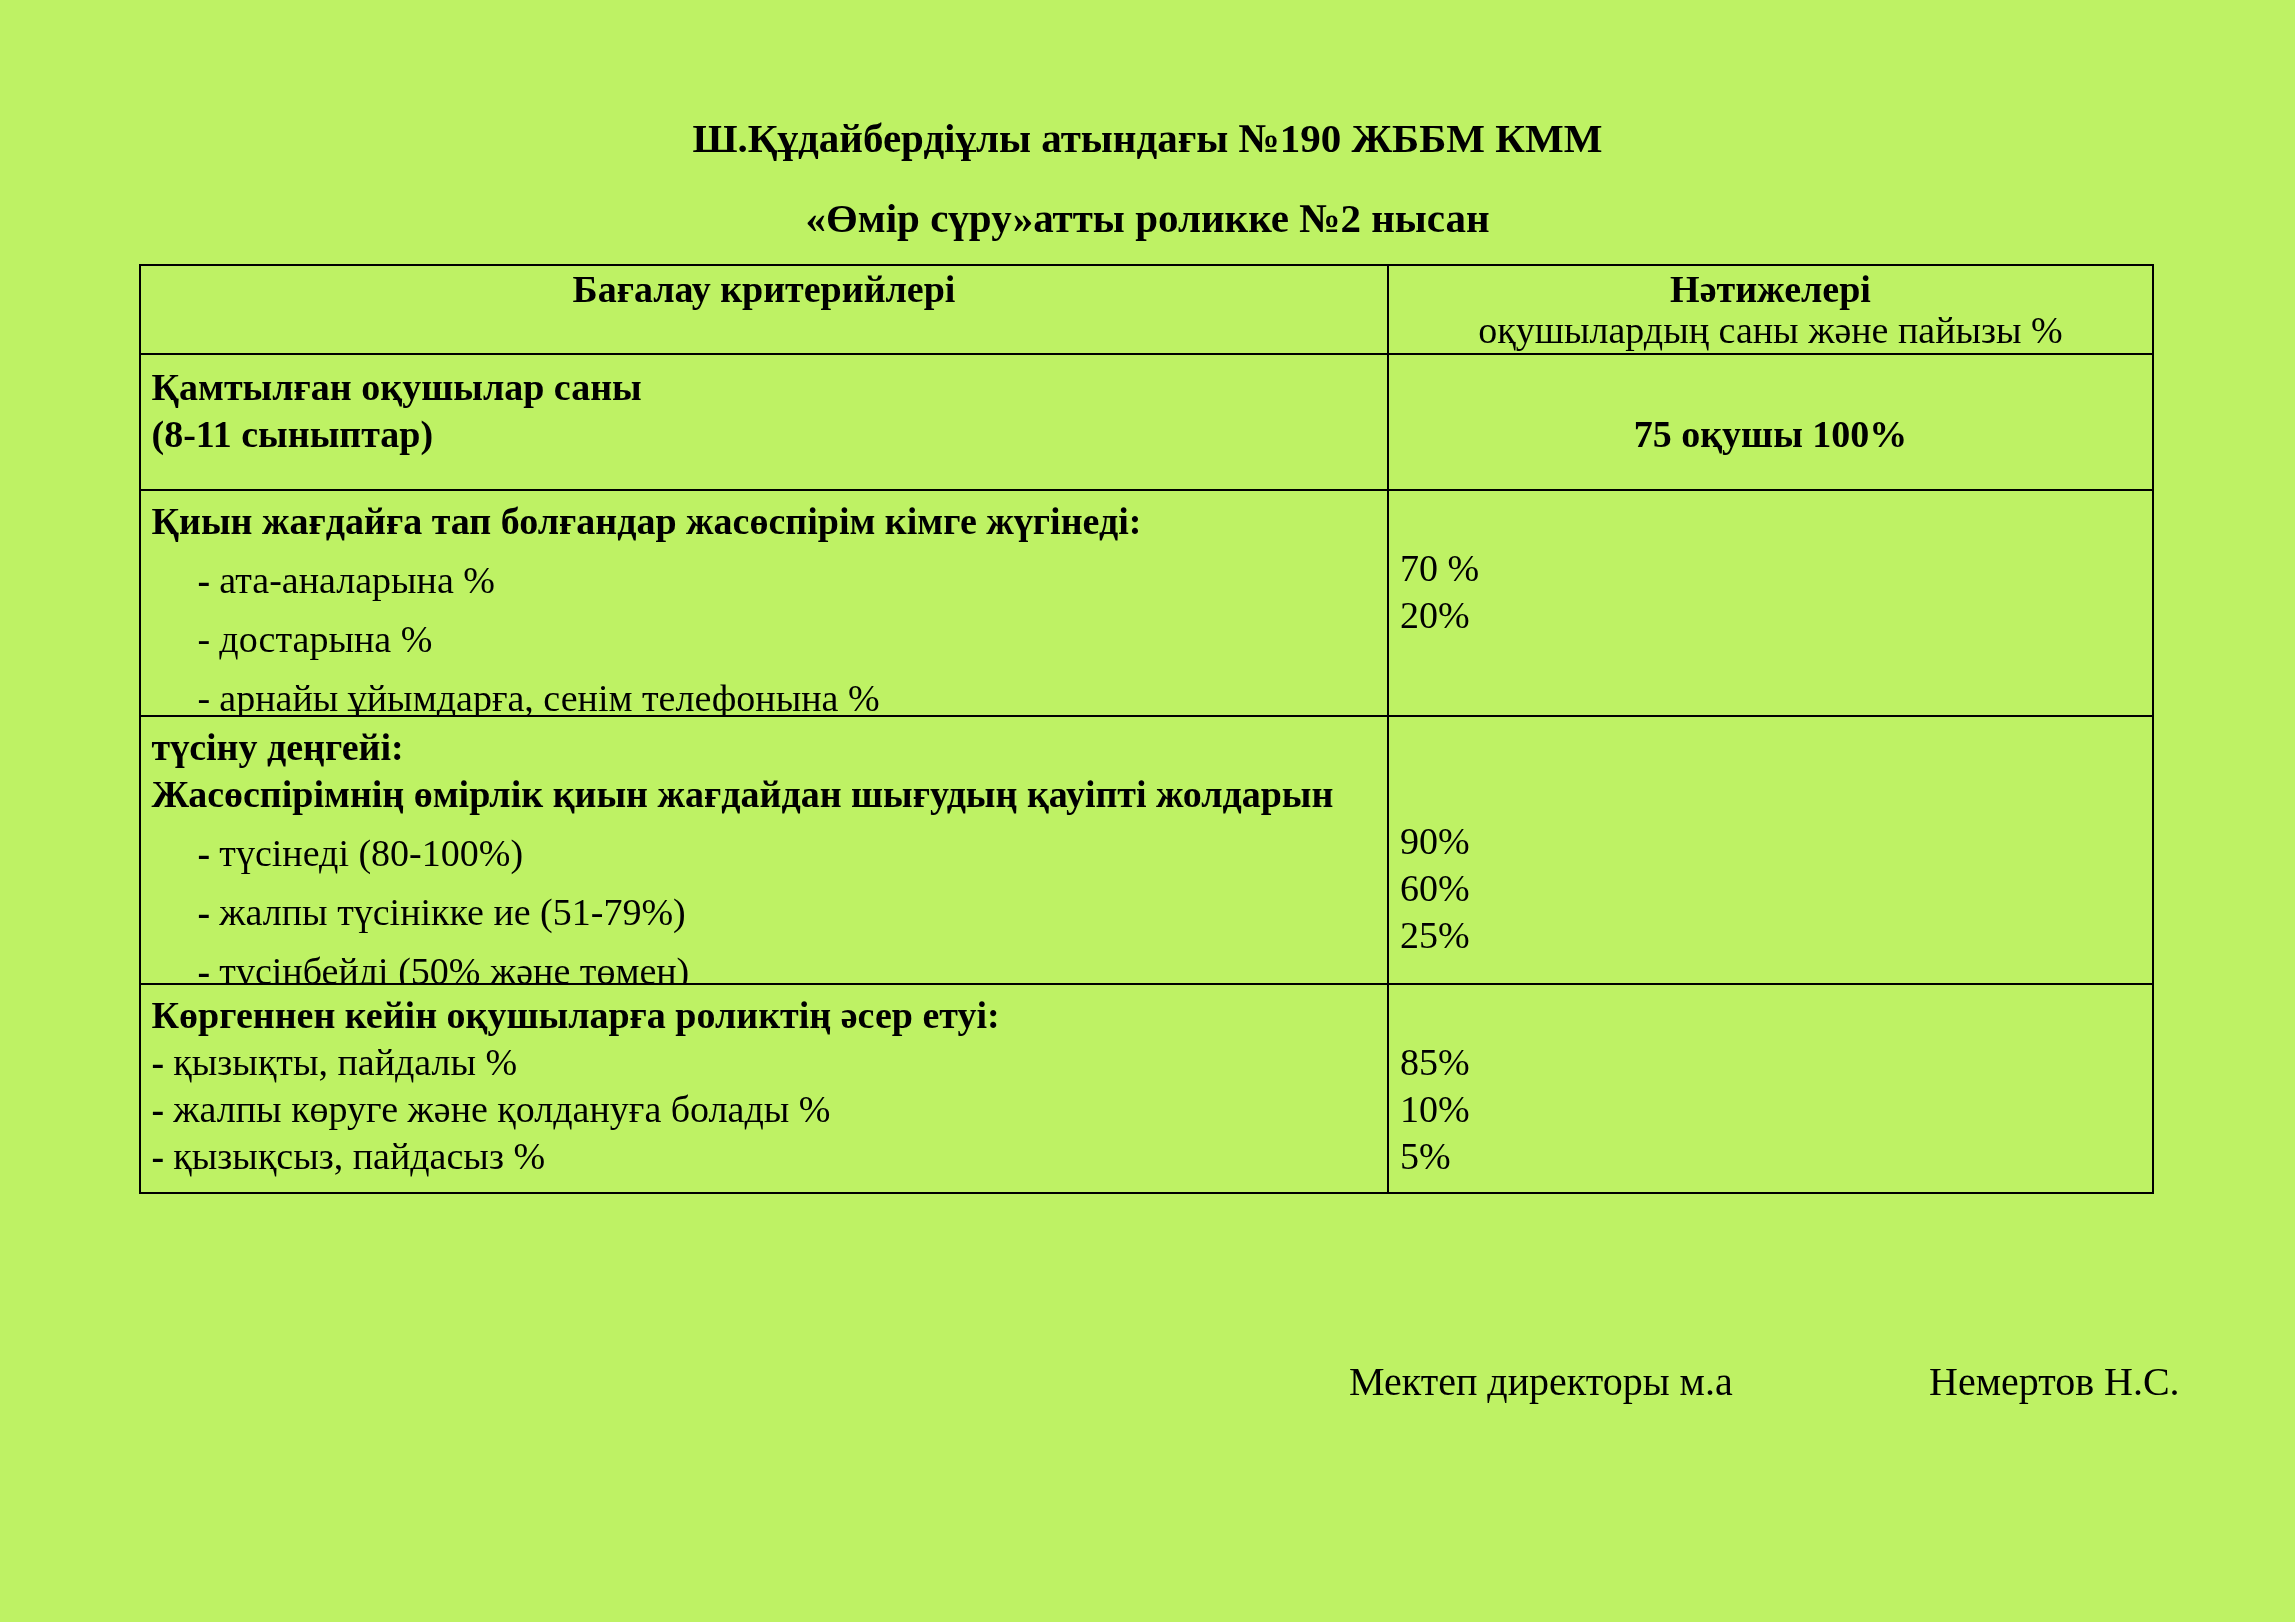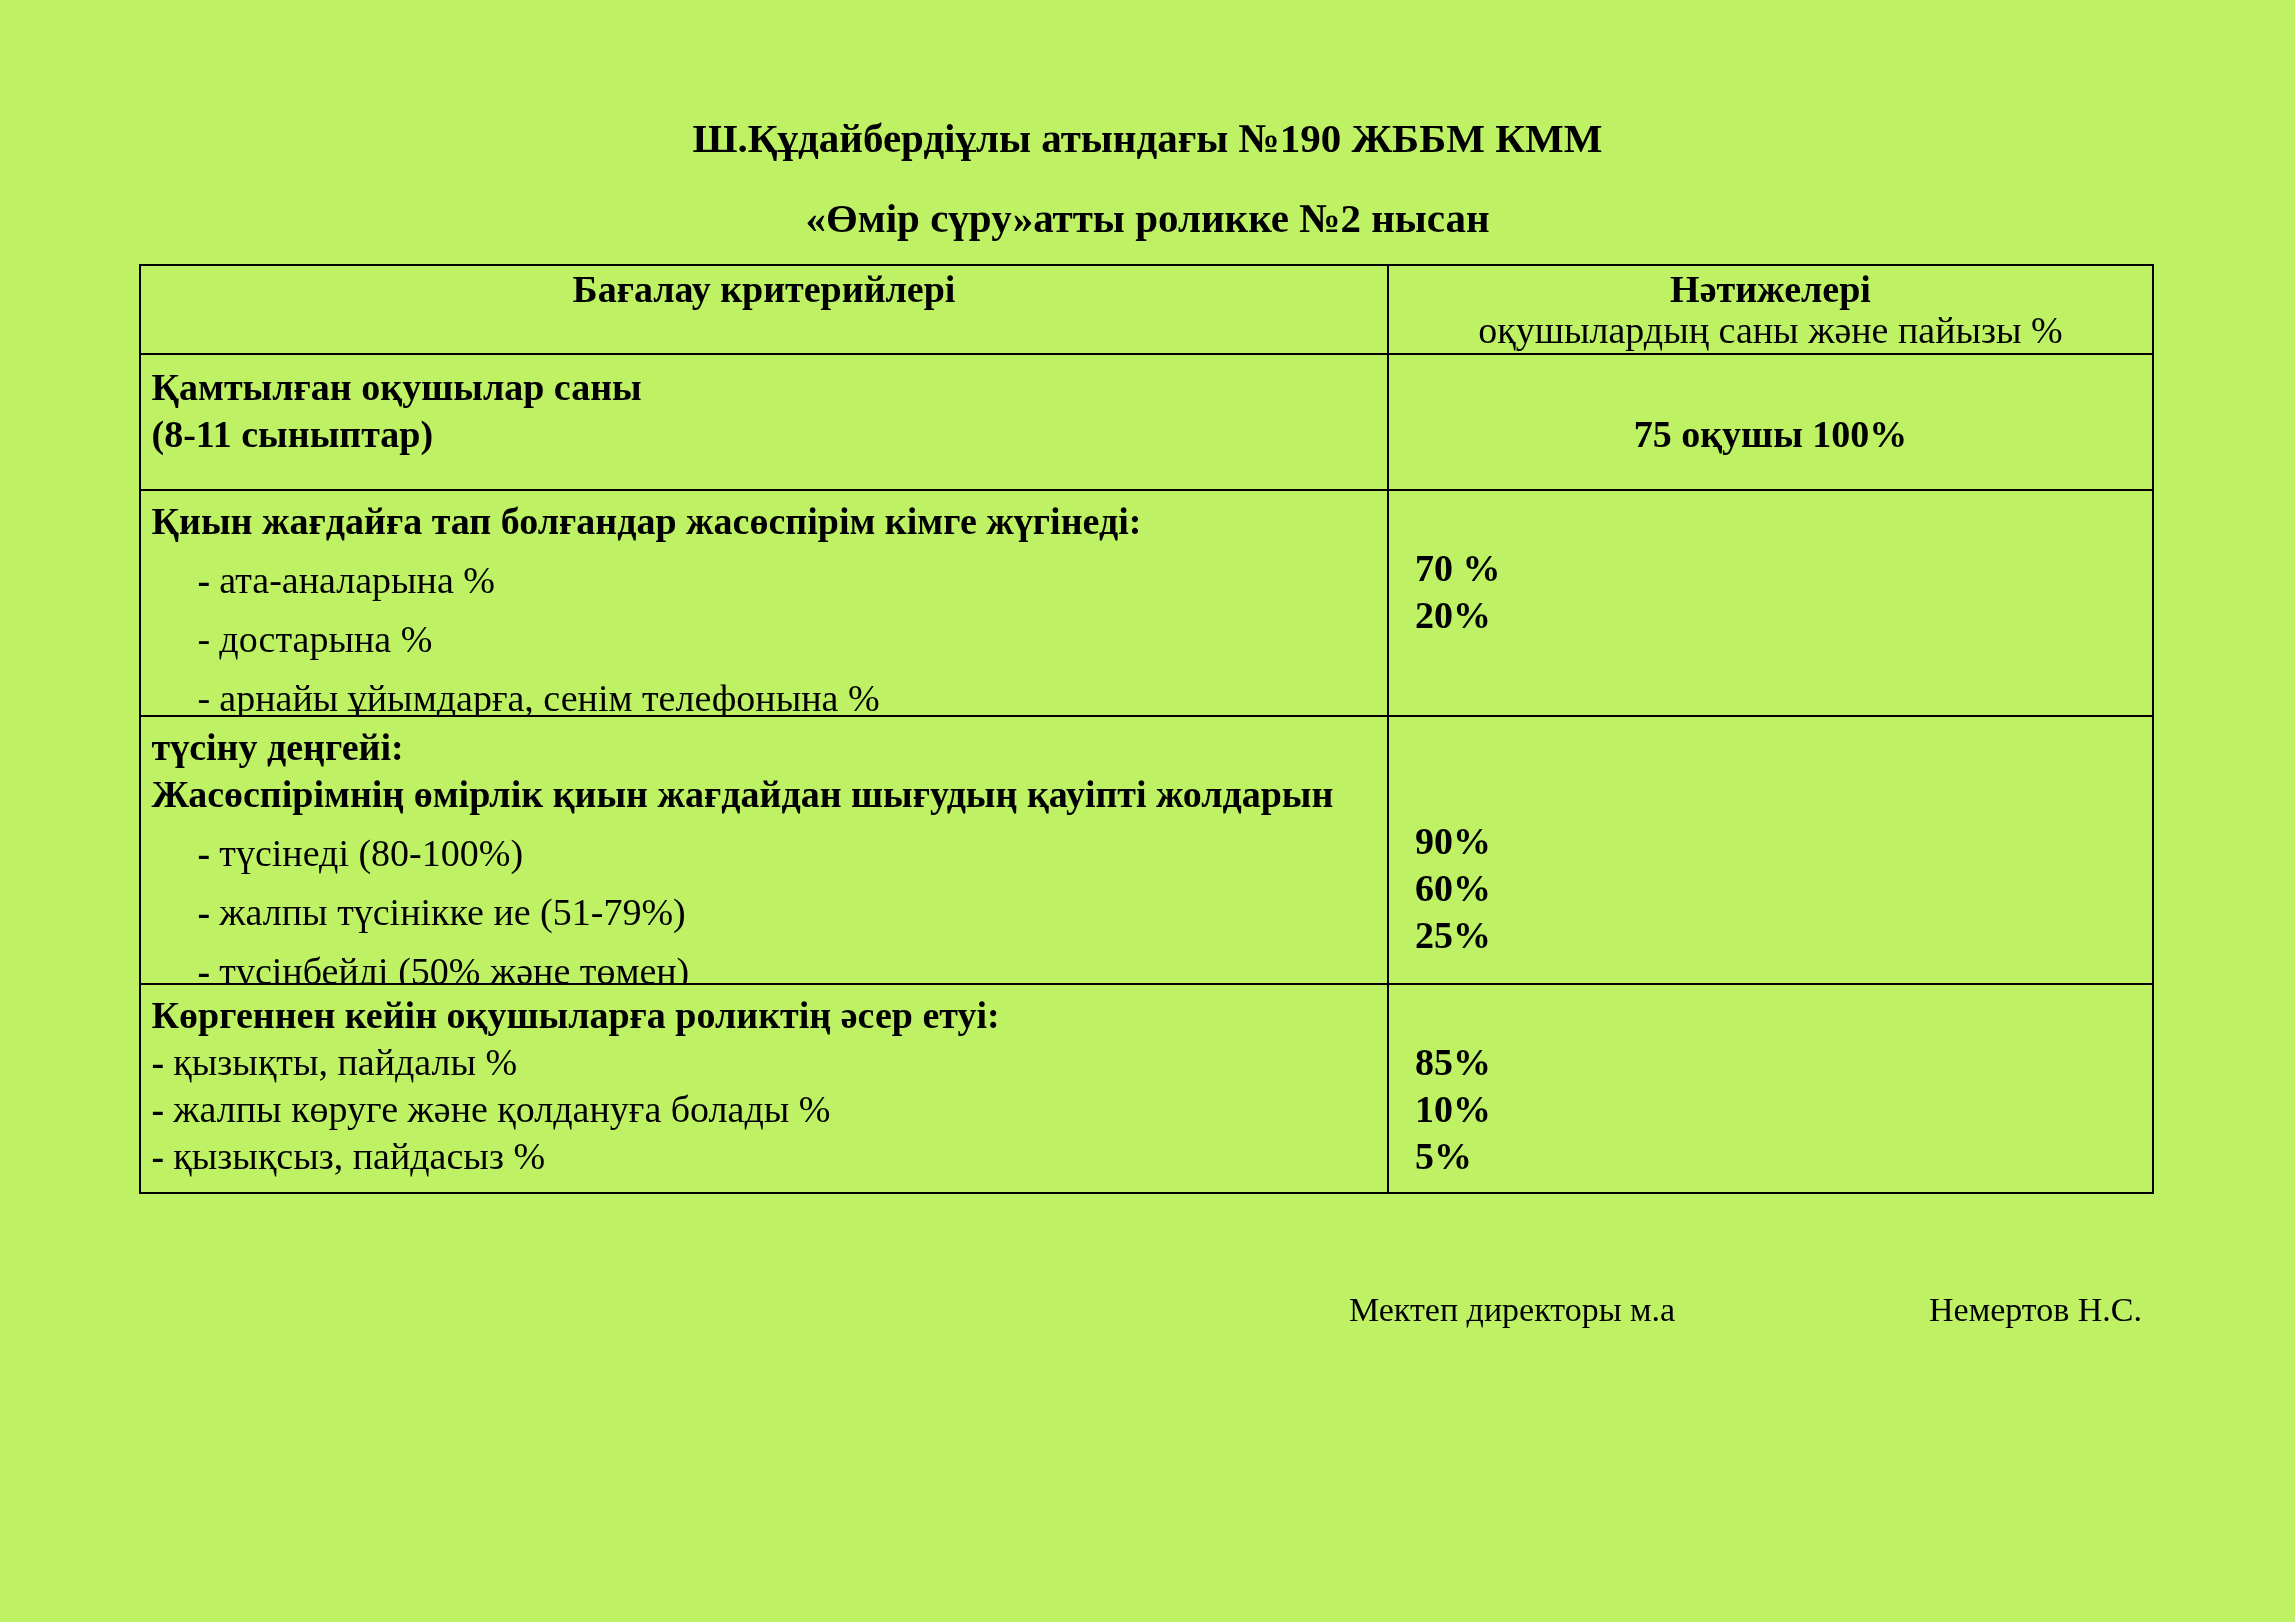--- a/index.html
+++ b/index.html
@@ -60,29 +60,29 @@
   .hdr-sub   { }
   .r1-left   { padding-top: 9.2px; font-weight: bold; }
   .r1-right  { padding-top: 56px; text-align: center; font-weight: bold; }
 
   .row-heading { font-weight: bold; white-space: nowrap; }
   .item { white-space: nowrap; }
   .item-indent { padding-left: 46px; margin-top: 12px; }
   .dash { font-weight: normal; margin-right: 9.2px; }
   .dash.b { font-weight: bold; }
 
-  .res-cell { padding-left: 26px; font-weight: bold; }
+  .res-cell { padding-left: 11px; }
   .res-top-1 { padding-top: 54px; }   
   .res-top-2 { padding-top: 101px; }  
   .res-line { white-space: nowrap; }
 
   .footer-role, .footer-name {
     position: absolute;
-    top: 1286px;
-    font-size: 34px;
+    top: 1358px;
+    font-size: 40px;
     line-height: 47px;
     white-space: nowrap;
   }
   .footer-role { left: 1349px; }
   .footer-name { left: 1929px; }
 </style>
 </head>
 <body>
 
 <div class="page">

